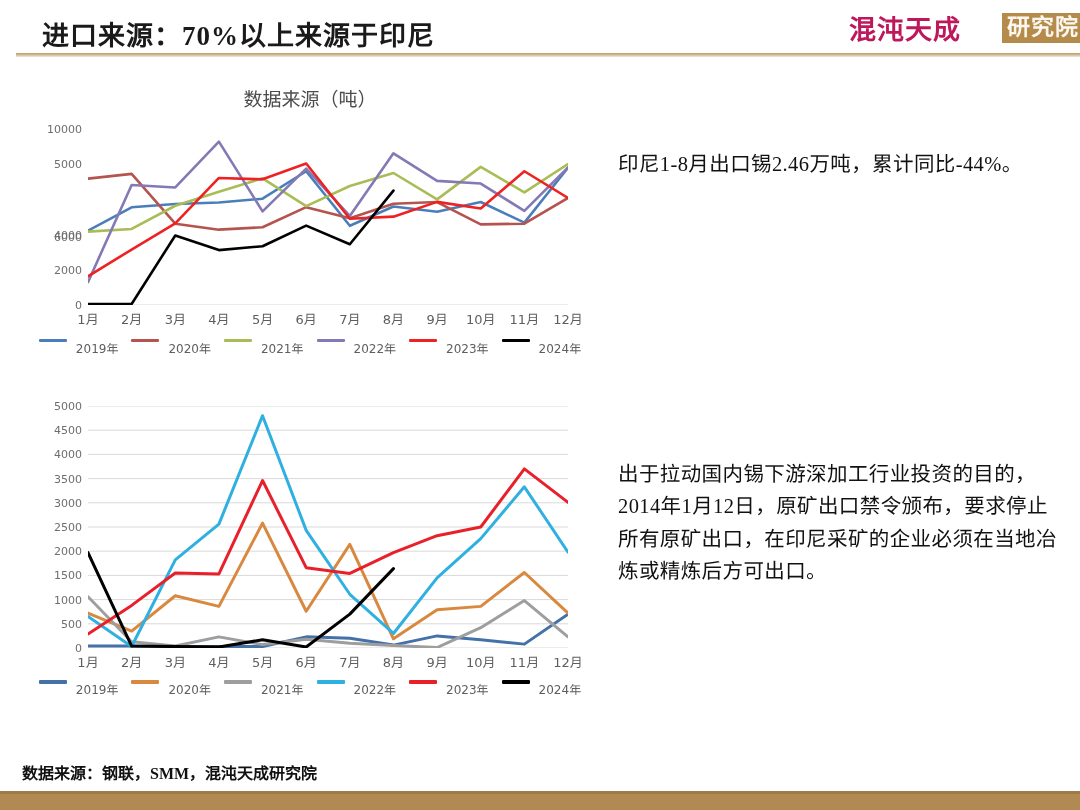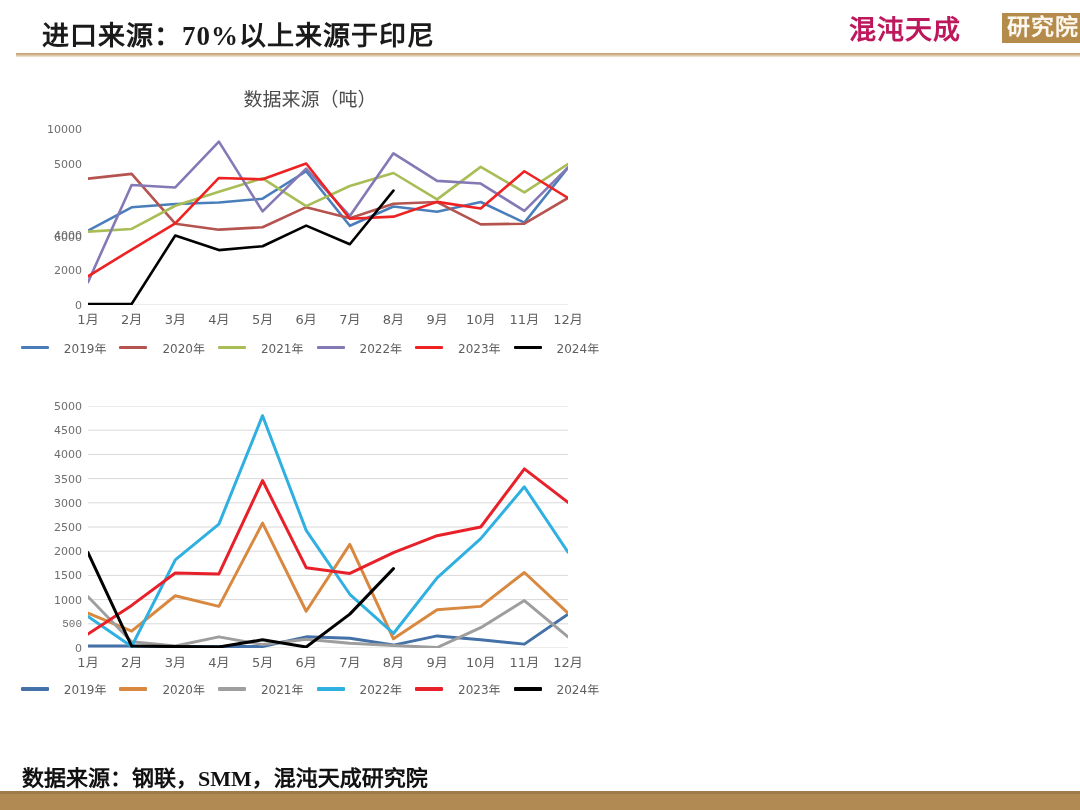--- a/index.html
+++ b/index.html
@@ -66,42 +66,42 @@
   .xlab {
     position: absolute; top: 100%; transform: translateX(-50%);
     padding-top: 4px;
     font-size: 13px; color: #5e5e5e; white-space: nowrap;
     font-family: "DejaVu Sans", sans-serif;
   }
   .legend {
     position: absolute; display: flex; align-items: center;
     justify-content: center; gap: 13px; width: 100%;
   }
-  .legend-item { display: flex; align-items: center; gap: 15px; }
+  .legend-item { display: flex; align-items: flex-start; gap: 9px; }
   .legend-swatch { width: 28px; height: 3px; border-radius: 1px; }
   .legend-label {
     font-size: 12px; color: #5e5e5e; white-space: nowrap;
     font-family: "DejaVu Sans", sans-serif;
   }
 
   
   .note {
     position: absolute;
     font-family: "Liberation Serif", "DejaVu Serif", serif;
     font-size: 20.5px; line-height: 1.58; color: #111;
     letter-spacing: .4px;
   }
   #note-1 { left: 618px; top: 148px; width: 430px; }
   #note-2 { left: 618px; top: 458px; width: 440px; }
 
   
   #source {
     position: absolute; left: 22px; top: 760px;
     font-family: "Liberation Serif", "DejaVu Serif", serif;
-    font-size: 22px; font-weight: 700; color: #111; white-space: nowrap;
+    font-size: 16px; font-weight: 700; color: #111; white-space: nowrap;
   }
   #footer-bar {
     position: absolute; left: 0; top: 791px; width: 1080px; height: 19px;
     background: #b08a52;
   }
   #footer-bar-shade {
     position: absolute; left: 0; top: 791px; width: 1080px; height: 3px;
     background: rgba(0,0,0,.10);
   }
 </style>
@@ -193,21 +193,21 @@
           <line x1="0" x2="480" y1="24.19999999999999" y2="24.19999999999999" stroke="#d9d9d9" stroke-width="1" vector-effect="non-scaling-stroke"></line>
           <line x1="0" x2="480" y1="0" y2="0" stroke="#d9d9d9" stroke-width="1" vector-effect="non-scaling-stroke"></line>
           <polyline points="0,240.064 43.63636363636363,240.064 87.27272727272727,240.548 130.9090909090909,240.548 174.54545454545453,240.548 218.18181818181816,230.868 261.8181818181818,232.32 305.45454545454544,239.096 349.09090909090907,229.9 392.7272727272727,233.772 436.3636363636363,238.128 479.99999999999994,208.12" fill="none" stroke="#4472a8" stroke-width="3" stroke-linejoin="round" stroke-linecap="round" vector-effect="non-scaling-stroke"></polyline>
           <polyline points="0,207.152 43.63636363636363,225.06 87.27272727272727,189.728 130.9090909090909,200.376 174.54545454545453,117.128 218.18181818181816,205.216 261.8181818181818,138.424 305.45454545454544,232.804 349.09090909090907,203.764 392.7272727272727,200.376 436.3636363636363,166.49599999999998 479.99999999999994,207.152" fill="none" stroke="#d9883f" stroke-width="3" stroke-linejoin="round" stroke-linecap="round" vector-effect="non-scaling-stroke"></polyline>
           <polyline points="0,190.696 43.63636363636363,235.708 87.27272727272727,240.064 130.9090909090909,230.868 174.54545454545453,238.612 218.18181818181816,233.288 261.8181818181818,237.16 305.45454545454544,239.58 349.09090909090907,241.516 392.7272727272727,221.672 436.3636363636363,194.56799999999998 479.99999999999994,230.868" fill="none" stroke="#9e9e9e" stroke-width="3" stroke-linejoin="round" stroke-linecap="round" vector-effect="non-scaling-stroke"></polyline>
           <polyline points="0,210.54 43.63636363636363,240.548 87.27272727272727,153.912 130.9090909090909,118.096 174.54545454545453,9.680000000000007 218.18181818181816,124.388 261.8181818181818,188.276 305.45454545454544,227.48 349.09090909090907,171.82 392.7272727272727,132.61599999999999 436.3636363636363,80.828 479.99999999999994,146.168" fill="none" stroke="#2fb0e0" stroke-width="3" stroke-linejoin="round" stroke-linecap="round" vector-effect="non-scaling-stroke"></polyline>
           <polyline points="0,227.964 43.63636363636363,199.40800000000002 87.27272727272727,166.98000000000002 130.9090909090909,167.948 174.54545454545453,74.536 218.18181818181816,161.656 261.8181818181818,167.464 305.45454545454544,146.652 349.09090909090907,129.712 392.7272727272727,121 436.3636363636363,62.920000000000016 479.99999999999994,96.316" fill="none" stroke="#e8202a" stroke-width="3" stroke-linejoin="round" stroke-linecap="round" vector-effect="non-scaling-stroke"></polyline>
           <polyline points="0,146.652 43.63636363636363,240.064 87.27272727272727,240.548 130.9090909090909,241.032 174.54545454545453,233.772 218.18181818181816,241.032 261.8181818181818,208.12 305.45454545454544,162.624" fill="none" stroke="#000000" stroke-width="3" stroke-linejoin="round" stroke-linecap="round" vector-effect="non-scaling-stroke"></polyline>
         </svg>
     <div class="ylab" style="top: 100%;">0</div>
-        <div class="ylab" style="top: 90%; font-family: Liberation Mono, monospace;">500</div>
+        <div class="ylab" style="top: 90%;">500</div>
         <div class="ylab" style="top: 80%;">1000</div>
         <div class="ylab" style="top: 70%; margin-left: 28px;">1500</div>
         <div class="ylab" style="top: 60%;">2000</div>
         <div class="ylab" style="top: 50%;">2500</div>
         <div class="ylab" style="top: 40%;">3000</div>
         <div class="ylab" style="top: 30%;">3500</div>
         <div class="ylab" style="top: 20%;">4000</div>
         <div class="ylab" style="top: 10%; margin-left: 48px;">4500</div>
         <div class="ylab" style="top: 0%;">5000</div>
         <div class="xlab" style="left: 0%;">1月</div>
@@ -244,18 +244,20 @@
           <span class="legend-swatch" style="background: rgb(232, 32, 42); height: 4px;"></span>
           <span class="legend-label">2023年</span>
         </div>
         <div class="legend-item">
           <span class="legend-swatch" style="background: rgb(0, 0, 0); height: 4px;"></span>
           <span class="legend-label">2024年</span>
         </div>
       </div>
   </div>
 
+  <div class="note" id="note-1">印尼1-8月出口锡2.46万吨，累计同比-44%。</div>
+  <div class="note" id="note-2">出于拉动国内锡下游深加工行业投资的目的，2014年1月12日，原矿出口禁令颁布，要求停止所有原矿出口，在印尼采矿的企业必须在当地冶炼或精炼后方可出口。</div>
 
   <div id="source">数据来源：钢联，SMM，混沌天成研究院</div>
   <div id="footer-bar"></div>
   <div id="footer-bar-shade"></div>
 
 </div>
 
 </body></html>

